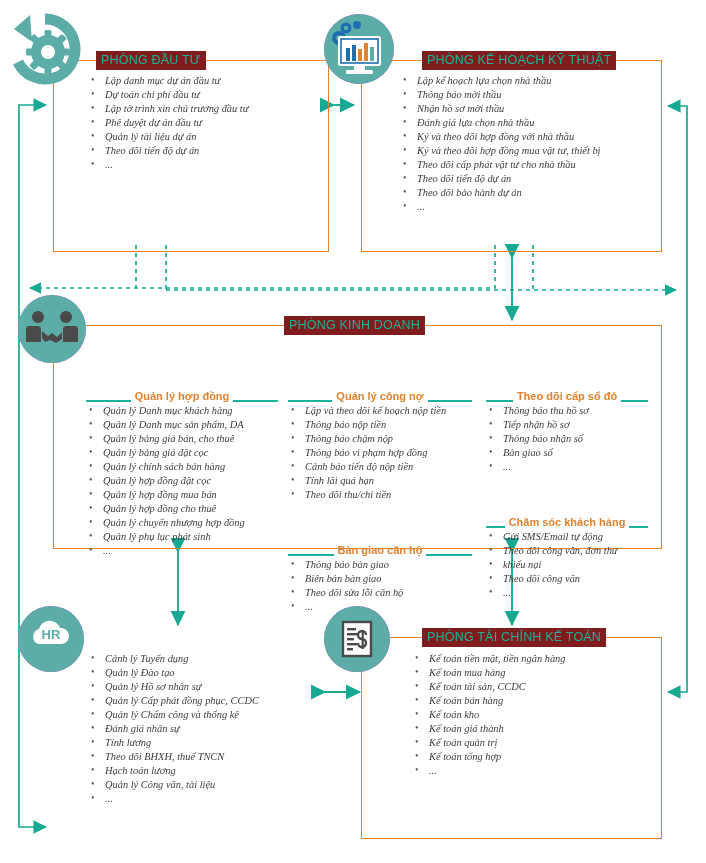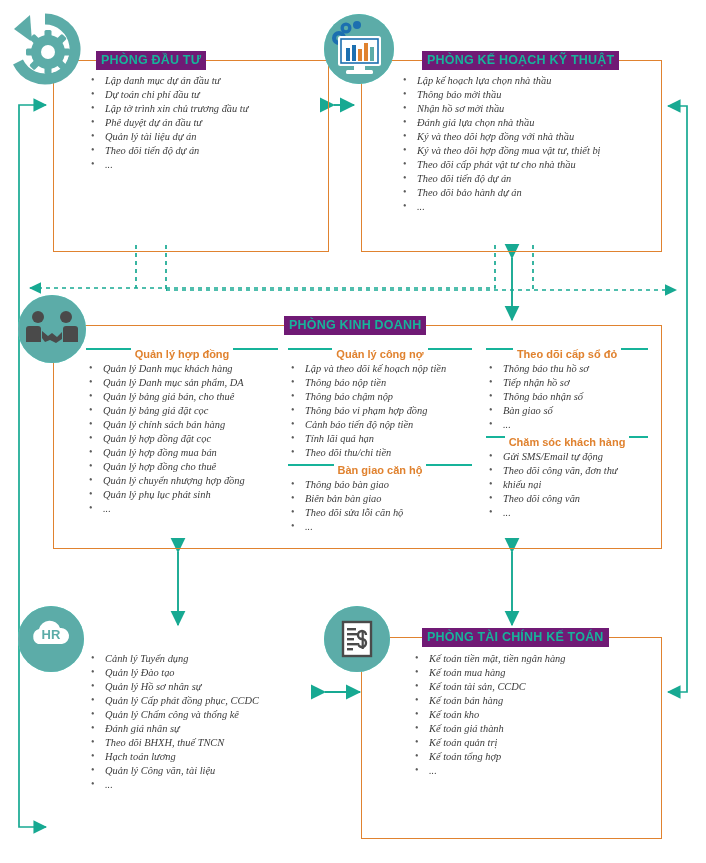--- a/index.html
+++ b/index.html
@@ -6,36 +6,36 @@
   body{width:706px;height:863px;position:relative;overflow:hidden;
        font-family:"Liberation Sans","DejaVu Sans",sans-serif;}
 
   .canvas{position:absolute;inset:0;width:706px;height:863px;}
 
   
   .wires{position:absolute;left:0;top:0;width:706px;height:863px;z-index:1;}
 
   
   .box{position:absolute;border:1.6px solid #E0822F;background:transparent;z-index:2;}
-  .box-title{position:absolute;top:-10px;background:#701a75;color:#17B39A;
-             font-weight:bold;font-size:12.5px;letter-spacing:.2px;white-space:nowrap;
+  .box-title{position:absolute;top:-10px;background:#7f1d1d;color:#17B39A;
+             font-weight:normal;font-size:12.5px;letter-spacing:.2px;white-space:nowrap;
              padding:0 5px;line-height:19px;height:19px;}
 
-  .icon-badge{position:absolute;border-radius:50%;background:#5eead4;z-index:4;
+  .icon-badge{position:absolute;border-radius:50%;background:#d946ef;z-index:4;
               display:flex;align-items:center;justify-content:center;}
 
   
   ul.items{list-style:none;margin:0;padding:0;font-family:Liberation Serif, serif;}
   ul.items li{position:relative;padding-left:17px;color:#3B3B3B;
               font-style:italic;font-size:10.4px;line-height:14.0px;white-space:nowrap;}
   ul.items li:before{content:"\2022";position:absolute;left:3px;top:-1px;
               color:#5a5a5a;font-size:10px;font-style:normal;}
 
   
-  .sub-head{display:flex;align-items:flex-start;gap:4px;margin-bottom:2px;}
+  .sub-head{display:flex;align-items:flex-end;gap:4px;margin-bottom:2px;margin-top:42px;}
   .sub-head .rule{flex:1 1 auto;height:2px;background:#17B39A;min-width:8px;}
   .sub-head .txt{color:#E0822F;font-weight:bold;font-size:11px;white-space:nowrap;}
 
   .col{position:absolute;z-index:3;}
   .grp{margin-bottom:4px;}
 </style>
 </head>
 <body>
 
 <div class="canvas">
@@ -336,20 +336,21 @@
     </div>
 
   <div class="col" style="left:88px;top:652px;width:235px;">
     <ul class="items">
         <li>Cảnh lý Tuyển dụng</li>
         <li>Quản lý Đào tạo</li>
         <li>Quản lý Hồ sơ nhân sự</li>
         <li>Quản lý Cấp phát đồng phục, CCDC</li>
         <li>Quản lý Chấm công và thống kê</li>
         <li>Đánh giá nhân sự</li>
+        <li>Tính lương</li>
         <li>Theo dõi BHXH, thuế TNCN</li>
         <li>Hạch toán lương</li>
         <li>Quản lý Công văn, tài liệu</li>
         <li>...</li>
       </ul>
   </div>
   <div class="icon-badge" style="left:18px;top:606px;width:66px;height:66px;">
     <svg viewBox="0 0 66 66" width="66" height="66">
       <circle cx="33" cy="33" r="33" fill="#5CACA8"></circle>
       <path d="M20,38 a8,8 0 0 1 1,-15 a11,11 0 0 1 21,-1 a8,8 0 0 1 2,16 z" fill="#ffffff"></path>

